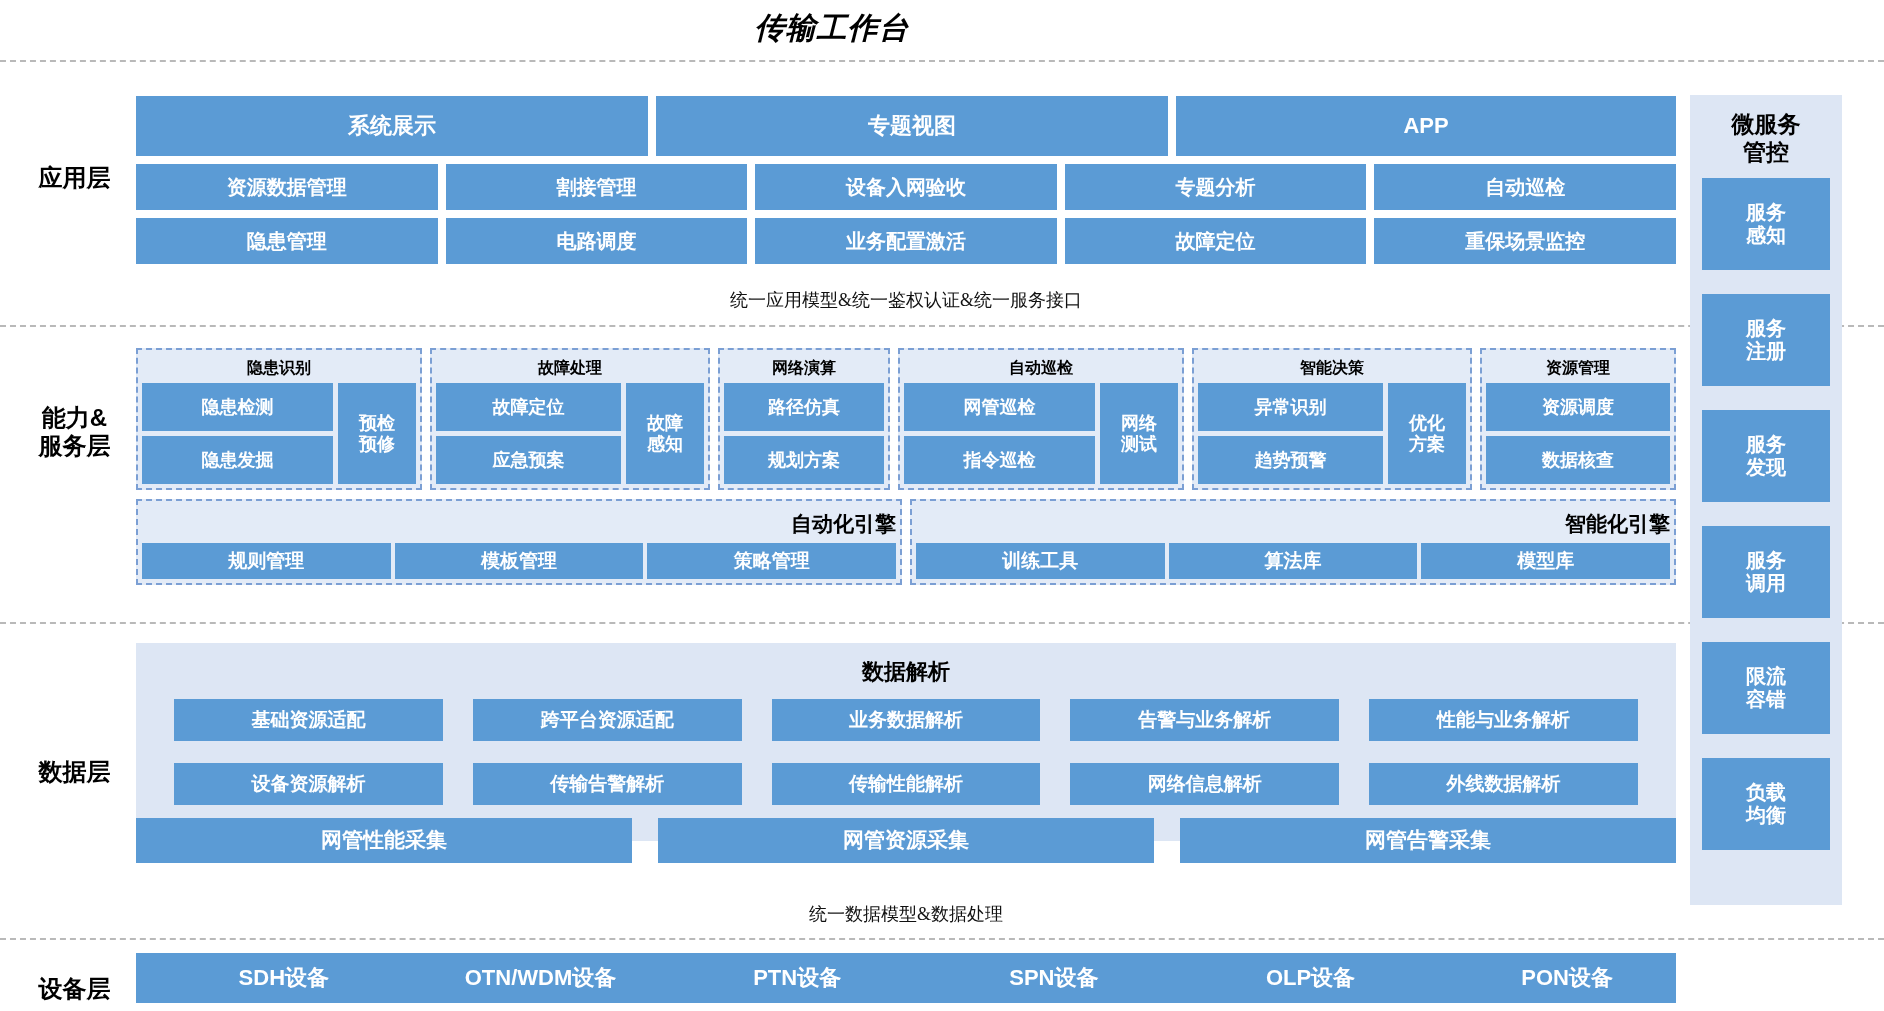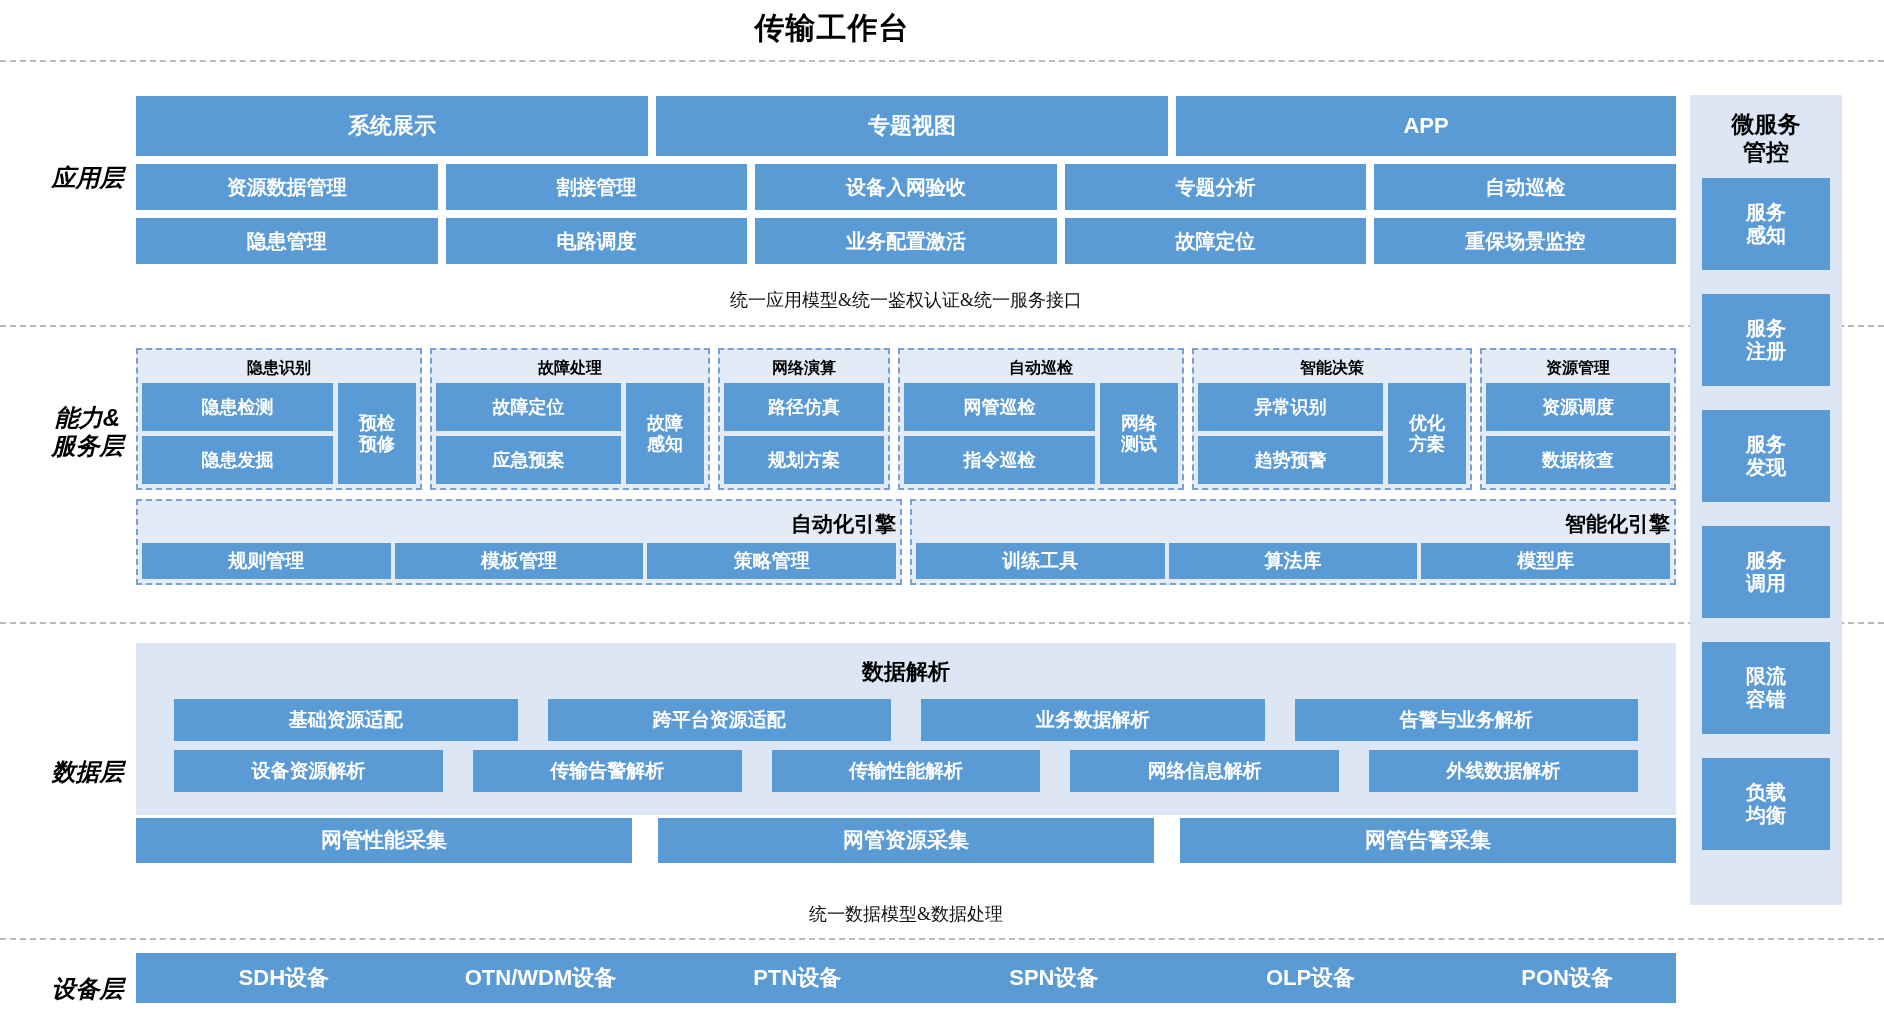--- a/index.html
+++ b/index.html
@@ -10,38 +10,38 @@
     overflow: hidden;
   }
   .page { position: relative; width: 1884px; height: 1011px; }
 
   
   .title {
     position: absolute; top: 0px; left: 0; width: 1664px; height: 56px;
     display: flex; align-items: center; justify-content: center;
     font-size: 30px; font-weight: bold; color: #000;
     letter-spacing: 1px;
+    font-style: italic;
   }
 
   
   .hsep {
     position: absolute; left: 0; width: 1884px; height: 0;
     border-top: 2px dashed #b9b9b9;
   }
   .hsep.s1 { top: 60px; }
   .hsep.s2 { top: 325px; }
   .hsep.s3 { top: 622px; }
   .hsep.s4 { top: 938px; }
 
   
   .layer-label {
-    position: absolute; left: 25px; width: 125px;
+    position: absolute; left: 12px; width: 125px;
     text-align: center; font-size: 24px; font-weight: bold; color: #000;
     line-height: 1.18;
-    font-style: italic;
   }
   .layer-label.l-app  { top: 164px; }
   .layer-label.l-cap  { top: 404px; }
   .layer-label.l-data { top: 758px; }
   .layer-label.l-dev  { top: 975px; }
 
   
   .blue {
     background: #5b9bd5;
     color: #ffffff;
@@ -107,21 +107,21 @@
 
   
   .data-panel {
     position: absolute; left: 136px; top: 643px; width: 1540px;
     background: #dde6f4; padding: 10px 38px 14px;
   }
   .data-title {
     text-align: center; font-size: 22px; font-weight: bold; color: #000;
     padding: 4px 0 12px;
   }
-  .data-row { display: flex; gap: 30px; margin-bottom: 9px; }
+  .data-row { display: flex; gap: 30px; margin-bottom: 22px; }
   .data-cell { flex: 1 1 0; height: 42px; font-size: 19px; }
   .collect-row {
     position: absolute; left: 136px; top: 818px; width: 1540px;
     display: flex; gap: 26px;
   }
   .collect-cell { flex: 1 1 0; height: 45px; font-size: 21px; }
 
   
   .device-bar {
     position: absolute; left: 136px; top: 953px; width: 1540px; height: 50px;
@@ -296,20 +296,21 @@
     </div>
   </div>
 
   <div class="data-panel">
     <div class="data-title">数据解析</div>
     <div class="data-row">
       <div class="blue data-cell">基础资源适配</div>
       <div class="blue data-cell">跨平台资源适配</div>
       <div class="blue data-cell">业务数据解析</div>
       <div class="blue data-cell">告警与业务解析</div>
+      <div class="blue data-cell">性能与业务解析</div>
     </div>
     <div class="data-row">
       <div class="blue data-cell">设备资源解析</div>
       <div class="blue data-cell">传输告警解析</div>
       <div class="blue data-cell">传输性能解析</div>
       <div class="blue data-cell">网络信息解析</div>
       <div class="blue data-cell">外线数据解析</div>
     </div>
   </div>
 

